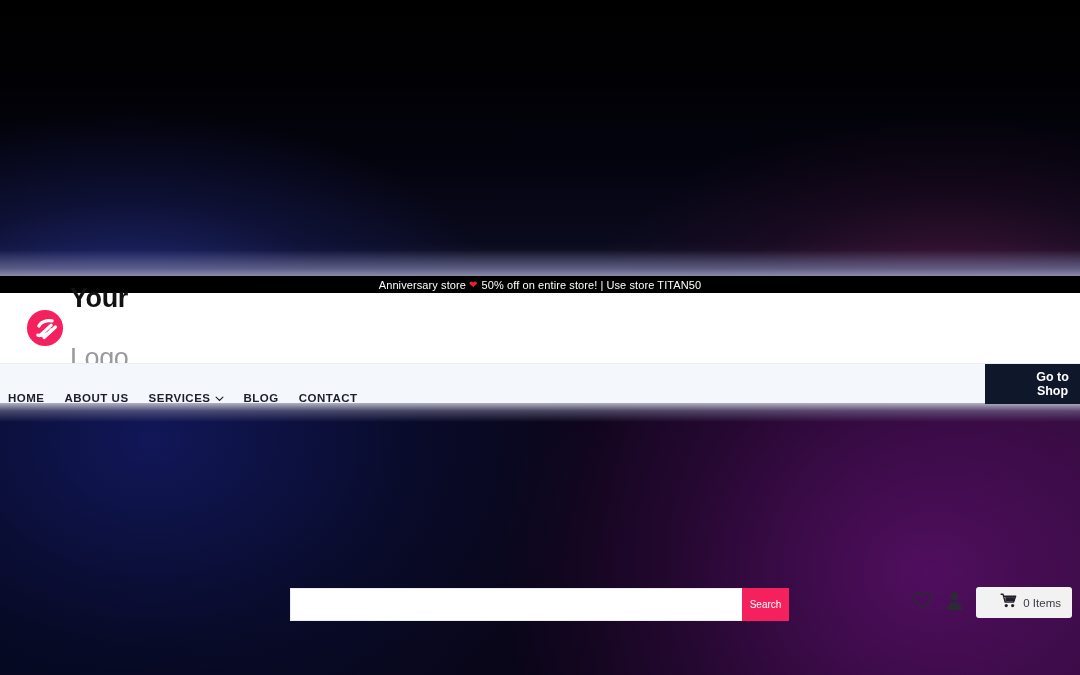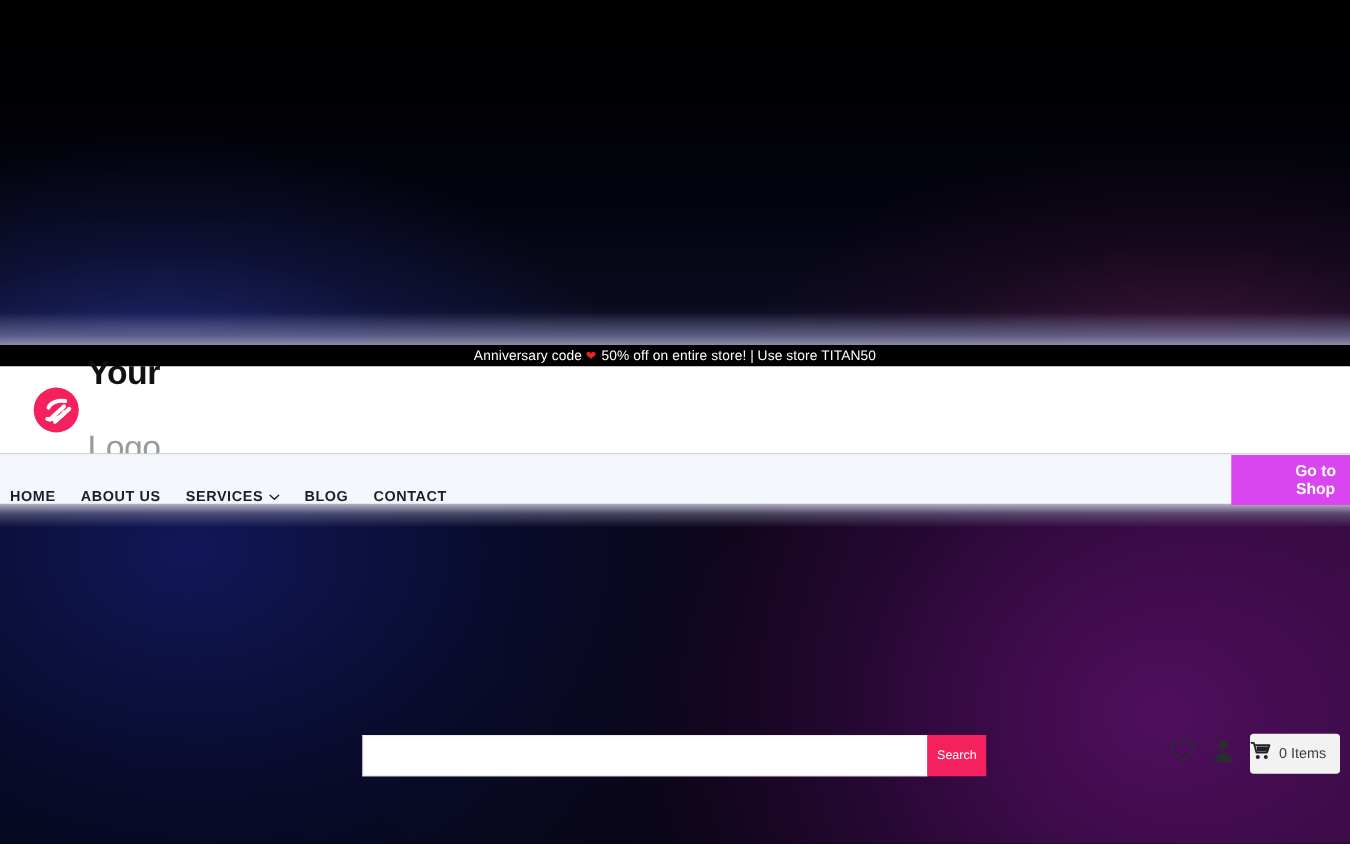--- a/index.html
+++ b/index.html
@@ -82,21 +82,21 @@
 
   
   .header-actions {
     position:absolute; right:8px; top:311px;
     display:flex; align-items:center; gap:13px;
   }
   .icon-btn { display:flex; align-items:center; justify-content:center; cursor:pointer; }
   .cart-chip {
     display:flex; align-items:center; gap:6px;
     background:#f2f2f2; border-radius:3px;
-    padding:6px 11px 6px 0; cursor:pointer;
+    padding:6px 11px 6px 24px; cursor:pointer;
   }
   .cart-chip .cart-label { font-size:11.5px; color:#3b3b44; }
 
   
   .nav-bar {
     height:40px; background:#f4f7fb;
     display:flex; align-items:center;
     border-top:1px solid #eceff4;
     position:relative;
   }
@@ -104,42 +104,42 @@
   .nav-item {
     display:flex; align-items:center; gap:4px;
     font-size:11.5px; font-weight:700; letter-spacing:.5px;
     color:#1d1d2b; text-transform:uppercase; cursor:pointer;
     white-space:nowrap;
     margin-top:28px;
   }
   .chev { display:block; }
   .shop-btn {
     position:absolute; right:0; top:0; height:40px; width:95px;
-    background:#d946ef; color:#ffffff; border:none; cursor:pointer;
+    background:#0f172a; color:#ffffff; border:none; cursor:pointer;
     font-family:"Liberation Sans", sans-serif;
     font-size:12.5px; font-weight:700;
     display:flex; align-items:center; justify-content:center;padding-left:40px;
   }
 </style>
 </head>
 <body>
 
 <div id="page-bg">
   <div class="bg-top">
     <div class="bg-top-glow"></div>
   </div>
   <div class="bg-bottom">
     <div class="bg-bottom-glow"></div>
   </div>
 </div>
 
 <div id="site-header">
 
   <div class="announce">
-    <span>Anniversary code</span>
+    <span>Anniversary store</span>
     <span class="heart">❤</span>
     <span>50% off on entire store!</span>
     <span class="sep">|</span>
     <span>Use store TITAN50</span>
   </div>
 
   <div class="header-main">
 
     <a class="logo">
       <span>

